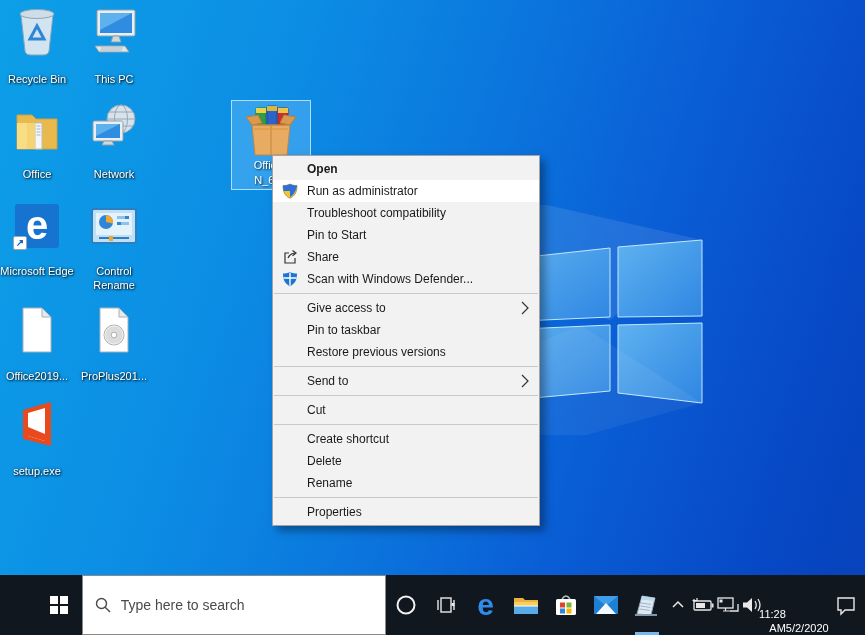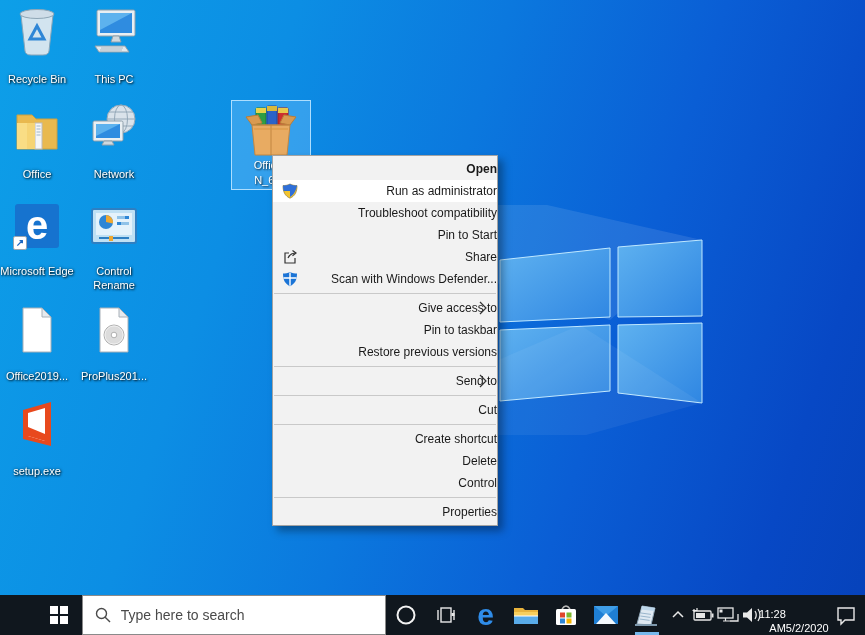--- a/index.html
+++ b/index.html
@@ -33,35 +33,35 @@
   .sel-icon {
     position:absolute; left:231px; top:100px; width:80px; height:90px;
     background:rgba(130,200,255,.35); border:1px solid rgba(180,225,255,.95);
     display:flex; flex-direction:column; align-items:center;
   }
   .sel-icon .lbl { margin-top:1px; color:#fff; font-size:11px; line-height:15px;
     text-shadow:1px 1px 2px rgba(0,0,0,.85); text-align:center; }
 
   
   .cmenu {
-    position:absolute; left:272px; top:155px; width:226px;
+    position:absolute; left:272px; top:155px; width:268px;
     background:#f2f2f2; border:1px solid #a3a3a3;
     box-shadow:5px 5px 8px rgba(0,0,0,.35);
-    padding:2px 0; font-size:12px; color:#1a1a1a; z-index:20;text-align:right;
+    padding:2px 0; font-size:12px; color:#1a1a1a; z-index:20;
   }
   .mi { position:relative; height:22px; line-height:22px; padding-left:34px; cursor:default; }
   .mi.bold { font-weight:bold; }
   .mi.hl { background:#ffffff; }
   .mi .micon { position:absolute; left:9px; top:3px; width:16px; height:16px; }
   .mi .chev { position:absolute; right:10px; top:4px; }
   .msep { height:1px; background:#c9c9c9; margin:3px 1px; }
 
   
   .taskbar {
-    position:absolute; left:0; bottom:0; width:865px; height:40px;
+    position:absolute; left:0; bottom:0; width:865px; height:60px;
     background:#10171e; display:flex; align-items:stretch; z-index:30;padding-left:36px;
   }
   .tb-start { width:48px; display:flex; align-items:center; justify-content:center; }
   .win-grid { width:18px; height:18px; display:grid; grid-template-columns:8px 8px; grid-template-rows:8px 8px; gap:2px; }
   .win-grid span { background:#fff; }
   .tb-search { width:318px; background:#fff; border:1px solid #8a8a8a; display:flex; align-items:center; padding-left:12px; }
   .tb-search svg { flex:0 0 auto; }
   .tb-search input { border:0; outline:0; font-size:14px; color:#3c3c3c; margin-left:10px; width:240px;
     font-family:"Liberation Sans", sans-serif; background:transparent; }
   .tb-search input::placeholder { color:#4a4a4a; opacity:1; }
@@ -269,21 +269,21 @@
       <span>Send to</span>
       <svg class="chev" width="8" height="14" viewBox="0 0 8 14">
           <path d="M1,1 L7,7 L1,13" fill="none" stroke="#333" stroke-width="1.2"></path>
         </svg>
     </div>
     <div class="msep"></div>
     <div class="mi"><span>Cut</span></div>
     <div class="msep"></div>
     <div class="mi"><span>Create shortcut</span></div>
     <div class="mi"><span>Delete</span></div>
-    <div class="mi"><span>Control</span></div>
+    <div class="mi"><span>Rename</span></div>
     <div class="msep"></div>
     <div class="mi"><span>Properties</span></div>
   </div>
 </div>
 
 <div class="taskbar">
   <div class="tb-start">
     <div class="win-grid">
         <span></span>
         <span></span>

